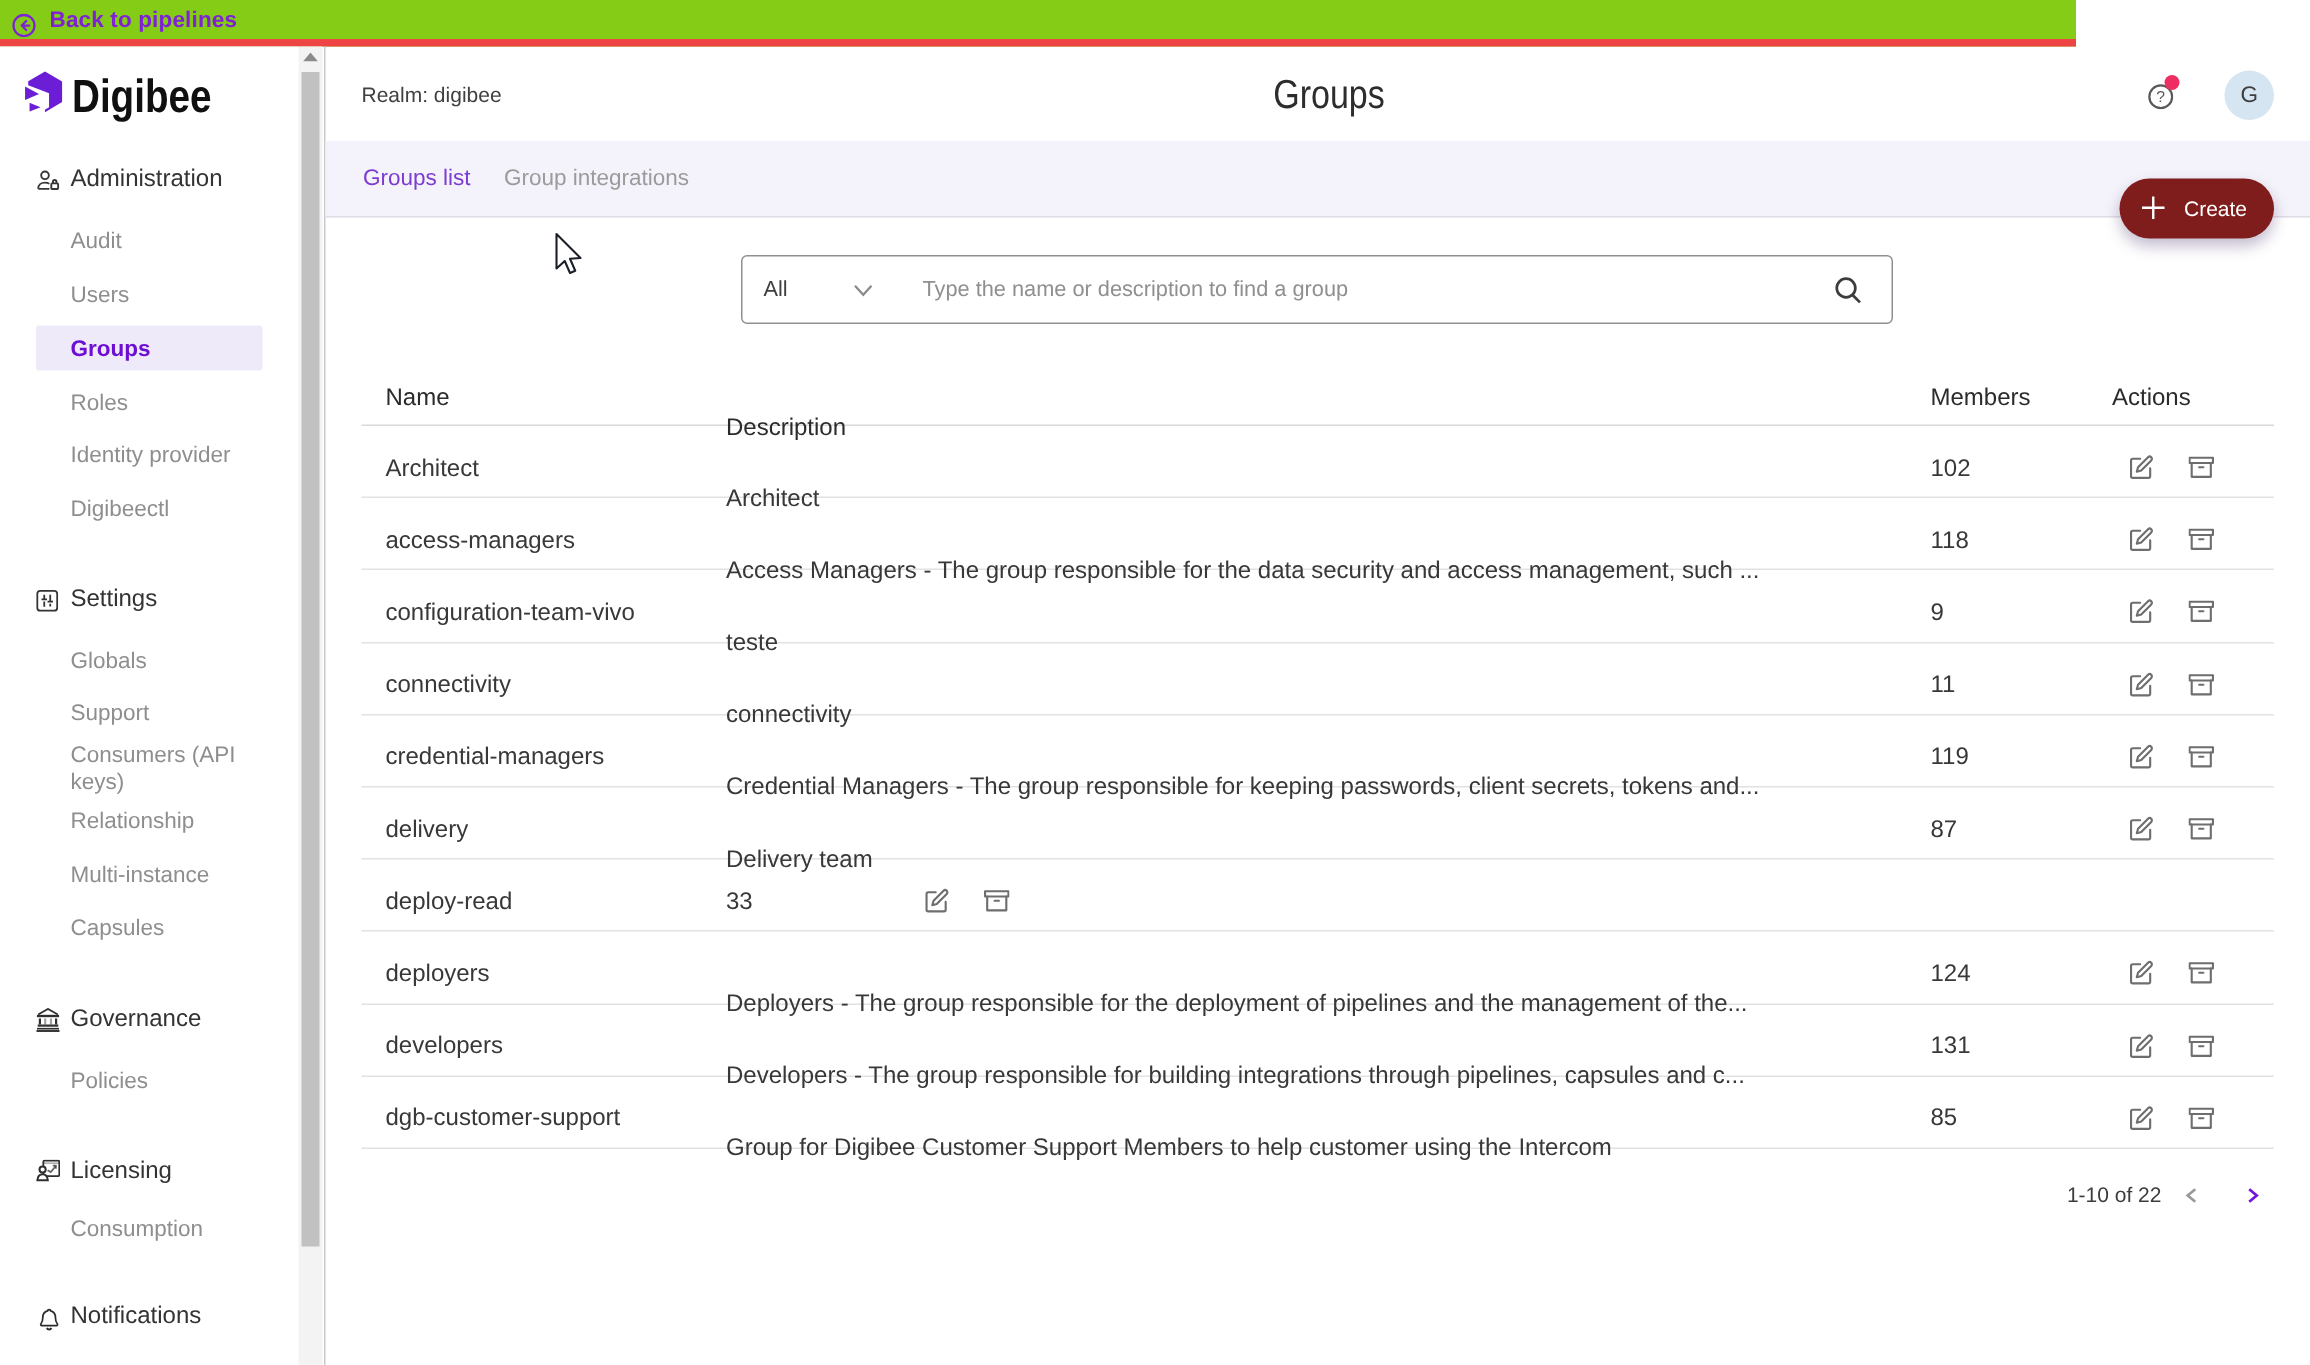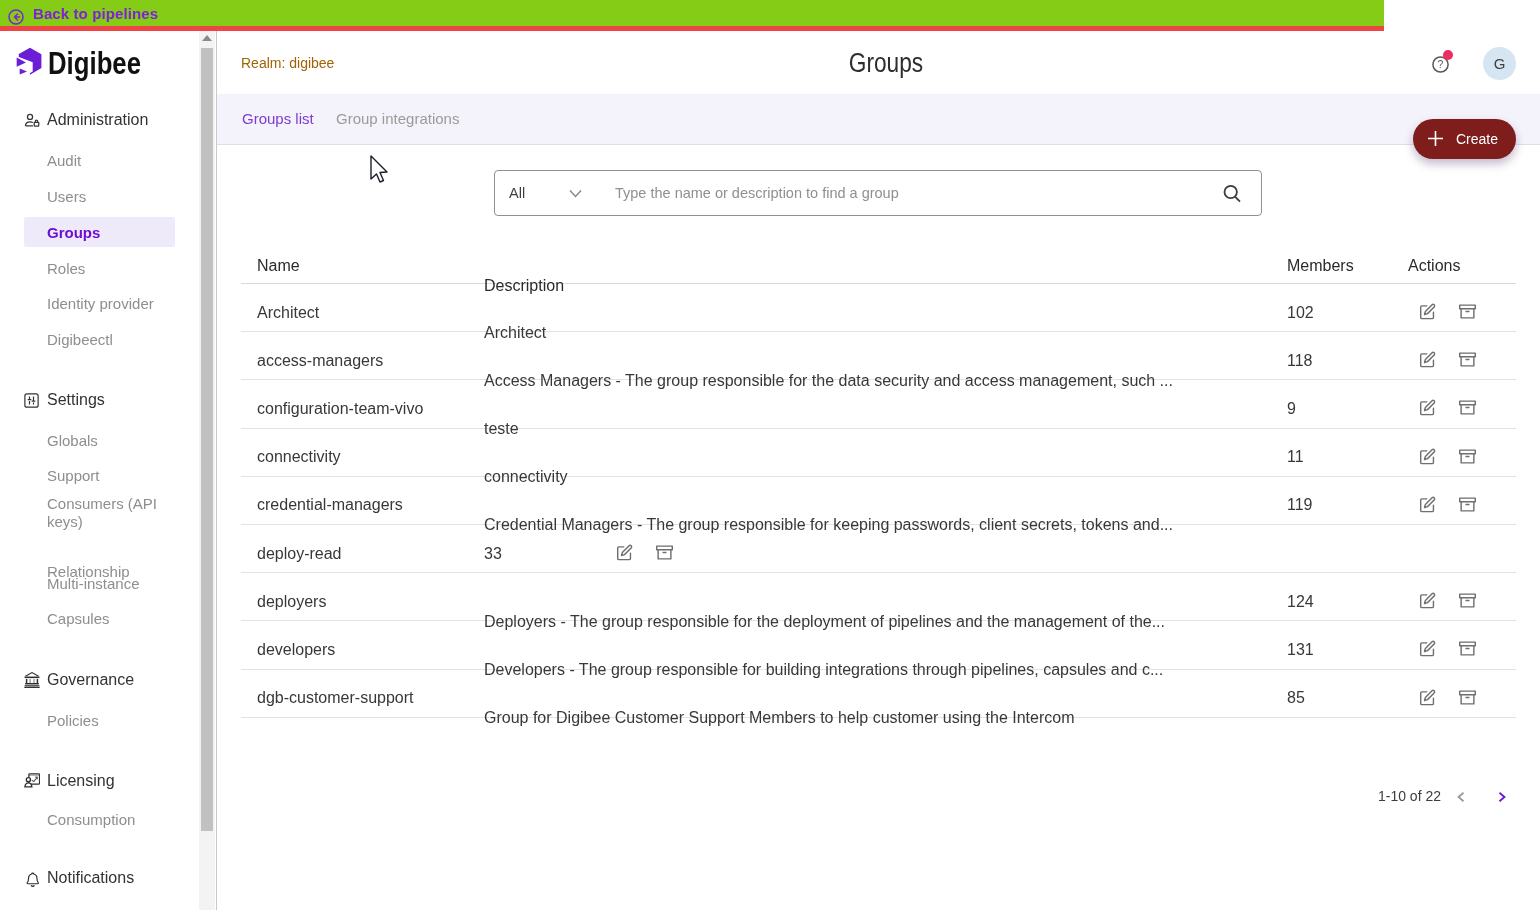--- a/index.html
+++ b/index.html
@@ -13,21 +13,21 @@
   color:#7e22d4; letter-spacing:0.1px; }
 
 #sidebar { position:absolute; left:0; top:31px; width:199px; height:879px; background:#fff; }
 #scrolltrack { position:absolute; left:199px; top:31px; width:16px; height:879px; background:#f3f3f3; }
 #scrollthumb { position:absolute; left:201px; top:48px; width:12px; height:783px; background:#c1c1c1; }
 #divider { position:absolute; left:216px; top:31px; width:1px; height:879px; background:#c9c9c9; }
 .navitem { position:absolute; left:47px; font-size:15px; color:#8e8e8e; }
 .navhead { position:absolute; left:47px; font-size:16px; color:#333333; }
 #groupssel { position:absolute; left:24px; top:186px; width:151px; height:30px; background:#efeafa; border-radius:2px; }
 
-#realm { position:absolute; left:241px; top:55px; font-size:14px; color:#a16207; }
+#realm { position:absolute; left:241px; top:55px; font-size:14px; color:#404040; }
 #title { position:absolute; left:786px; top:47.5px; width:200px; text-align:center; font-size:27px; color:#2d2d2d; transform:scaleX(0.84); }
 #avatar { position:absolute; left:1483px; top:47px; width:33px; height:33px; border-radius:50%;
   background:#d5e5f2; color:#3f3f3f; font-size:15px; text-align:center; line-height:33px; }
 
 #tabbar { position:absolute; left:217px; top:94px; width:1323px; height:51px; background:#f4f2fa;
   border-bottom:1px solid #dfdde6; }
 #tab1 { position:absolute; left:242px; top:110px; font-size:15px; color:#7d3cd0; }
 #tab2 { position:absolute; left:336px; top:110px; font-size:15px; color:#9b9b9b; }
 #createbtn { position:absolute; left:1413px; top:119px; width:103px; height:40px; border-radius:20px;
   background:#7f1d1d; box-shadow:0 5px 10px rgba(40,10,80,0.28); color:#fff; }
@@ -87,21 +87,21 @@
   <div class="navitem" style="top:264px">Identity provider</div>
   <div class="navitem" style="top:299.5px">Digibeectl</div>
   <svg class="abs" style="left:24px;top:361.5px" width="15" height="15" viewBox="0 0 24 24" fill="none" stroke="#333333" stroke-width="1.9">
     <rect x="1.4" y="1.4" width="21.2" height="21.2" rx="3.2"></rect>
     <path d="M8.8 5.6 v4.2 M5.9 10.6 h5.8 M8.8 12.8 v5.6 M15.2 5.6 v6.6 M12.3 13 h5.8 M15.2 15.2 v3"></path>
   </svg>
   <div class="navhead" style="top:359.5px">Settings</div>
   <div class="navitem" style="top:400.5px">Globals</div>
   <div class="navitem" style="top:436px">Support</div>
   <div class="navitem" style="top:464px;line-height:17.6px">Consumers (API<br>keys)</div>
-  <div class="navitem" style="top:532px">Relationship</div>
+  <div class="navitem" style="top:508px">Relationship</div>
   <div class="navitem" style="top:543.5px">Multi-instance</div>
   <div class="navitem" style="top:579px">Capsules</div>
   <svg class="abs" style="left:23.5px;top:641px" width="16" height="16" viewBox="0 0 24 24" fill="none" stroke="#2f2f2f">
     <path d="M2.2 6.4 L12 0.9 L21.8 6.4" stroke-width="1.7"></path>
     <path d="M0.9 8 H23.1" stroke-width="2.4"></path>
     <path d="M3.9 10.5 V16.5 M20.1 10.5 V16.5" stroke-width="2.2"></path>
     <path d="M9.2 10.5 V16.5 M15 10.5 V16.5" stroke-width="2.2" opacity="0.45"></path>
     <path d="M1.7 17.6 H22.3" stroke-width="2.2"></path>
     <path d="M1 20.7 H23" stroke-width="1.7"></path>
     <path d="M0.5 23 H23.5" stroke-width="1.9"></path>
@@ -240,20 +240,36 @@
           <path d="M18.4 2.6a2.1 2.1 0 0 1 3 3L12 15l-4.2 1.2L9 12l9.4-9.4z"></path>
         </svg>
         <svg class="ic" width="17" height="17" viewBox="0 0 24 24" fill="none" stroke="#6e6e6e" stroke-width="2" stroke-linecap="round" stroke-linejoin="round">
           <polyline points="21 8 21 21 3 21 3 8"></polyline>
           <rect x="1" y="3" width="22" height="5"></rect>
           <line x1="10" y1="12" x2="14" y2="12"></line>
         </svg>
       </div>
     </div>
 <div class="trow">
+      <div class="c1">delivery</div>
+      <div class="c2">Delivery team</div>
+      <div class="c3">87</div>
+      <div class="c4">
+        <svg class="ic" width="17" height="17" viewBox="0 0 24 24" fill="none" stroke="#6e6e6e" stroke-width="2" stroke-linecap="round" stroke-linejoin="round">
+          <path d="M11 4H4a1.6 1.6 0 0 0-1.6 1.6v14.8A1.6 1.6 0 0 0 4 22h14.8a1.6 1.6 0 0 0 1.6-1.6V13"></path>
+          <path d="M18.4 2.6a2.1 2.1 0 0 1 3 3L12 15l-4.2 1.2L9 12l9.4-9.4z"></path>
+        </svg>
+        <svg class="ic" width="17" height="17" viewBox="0 0 24 24" fill="none" stroke="#6e6e6e" stroke-width="2" stroke-linecap="round" stroke-linejoin="round">
+          <polyline points="21 8 21 21 3 21 3 8"></polyline>
+          <rect x="1" y="3" width="22" height="5"></rect>
+          <line x1="10" y1="12" x2="14" y2="12"></line>
+        </svg>
+      </div>
+    </div>
+<div class="trow">
       <div class="c1">deploy-read</div>
       <div class="c3">33</div>
       <div class="c4">
         <svg class="ic" width="17" height="17" viewBox="0 0 24 24" fill="none" stroke="#6e6e6e" stroke-width="2" stroke-linecap="round" stroke-linejoin="round">
           <path d="M11 4H4a1.6 1.6 0 0 0-1.6 1.6v14.8A1.6 1.6 0 0 0 4 22h14.8a1.6 1.6 0 0 0 1.6-1.6V13"></path>
           <path d="M18.4 2.6a2.1 2.1 0 0 1 3 3L12 15l-4.2 1.2L9 12l9.4-9.4z"></path>
         </svg>
         <svg class="ic" width="17" height="17" viewBox="0 0 24 24" fill="none" stroke="#6e6e6e" stroke-width="2" stroke-linecap="round" stroke-linejoin="round">
           <polyline points="21 8 21 21 3 21 3 8"></polyline>
           <rect x="1" y="3" width="22" height="5"></rect>

